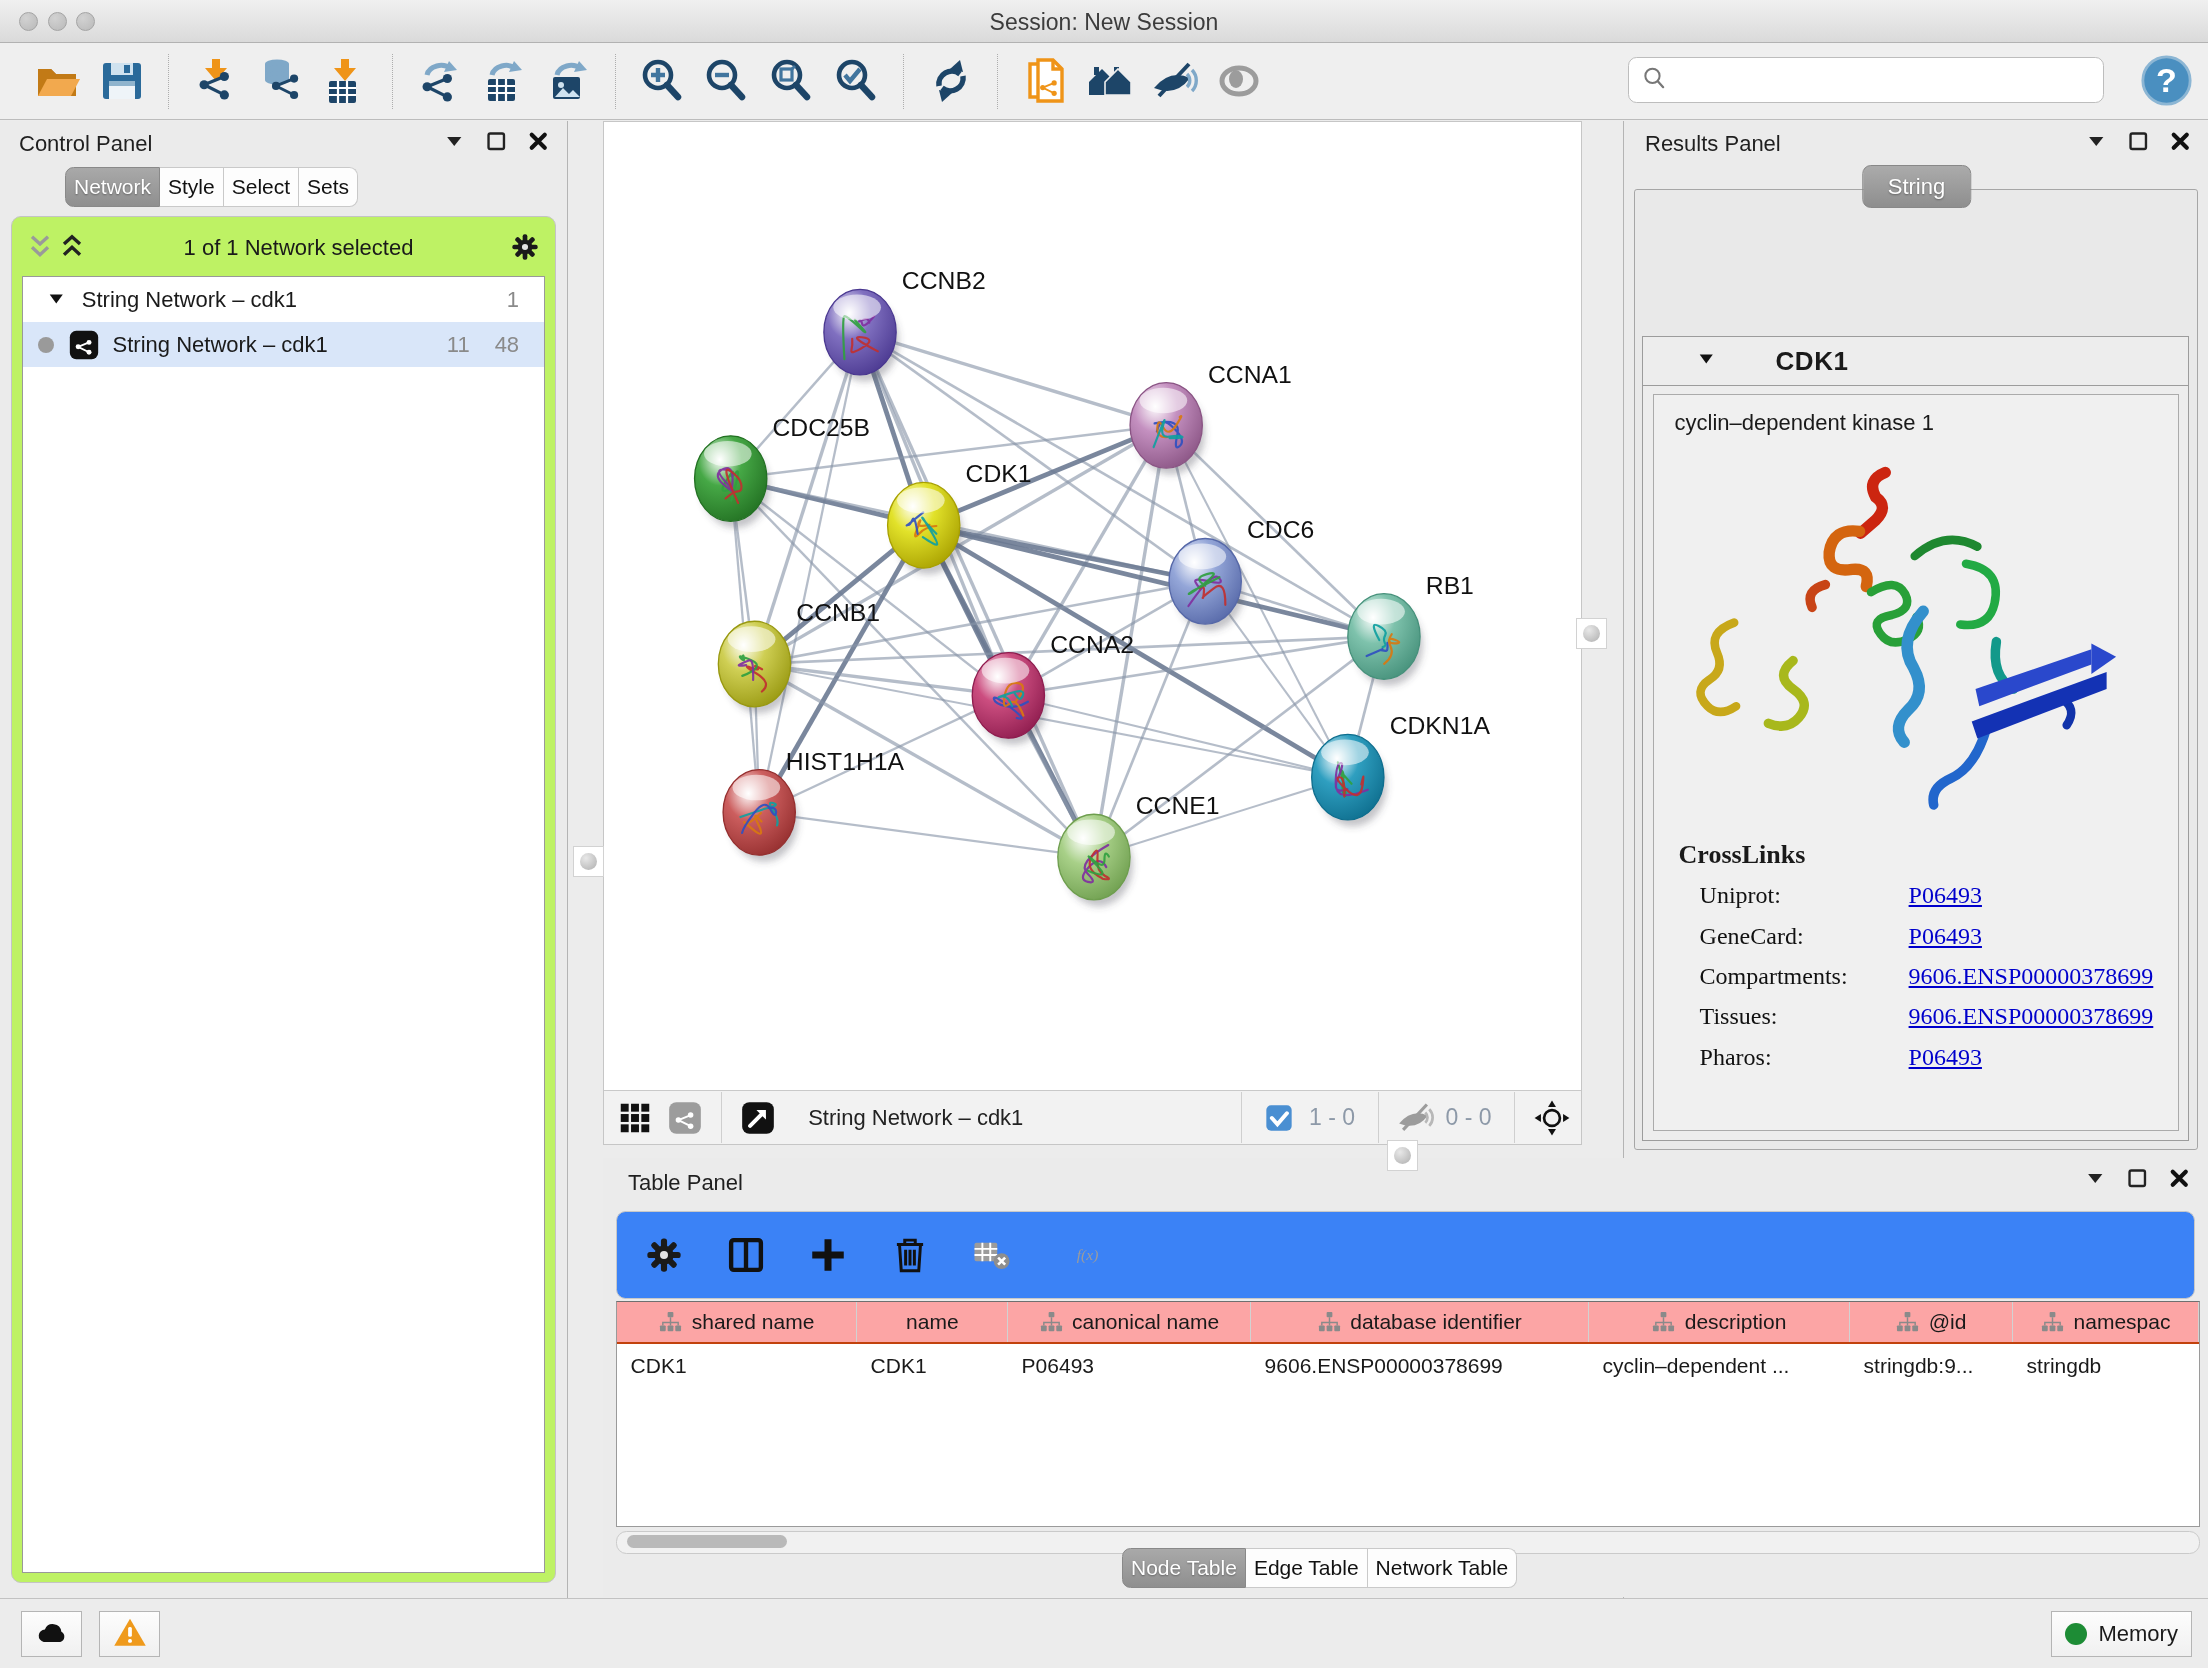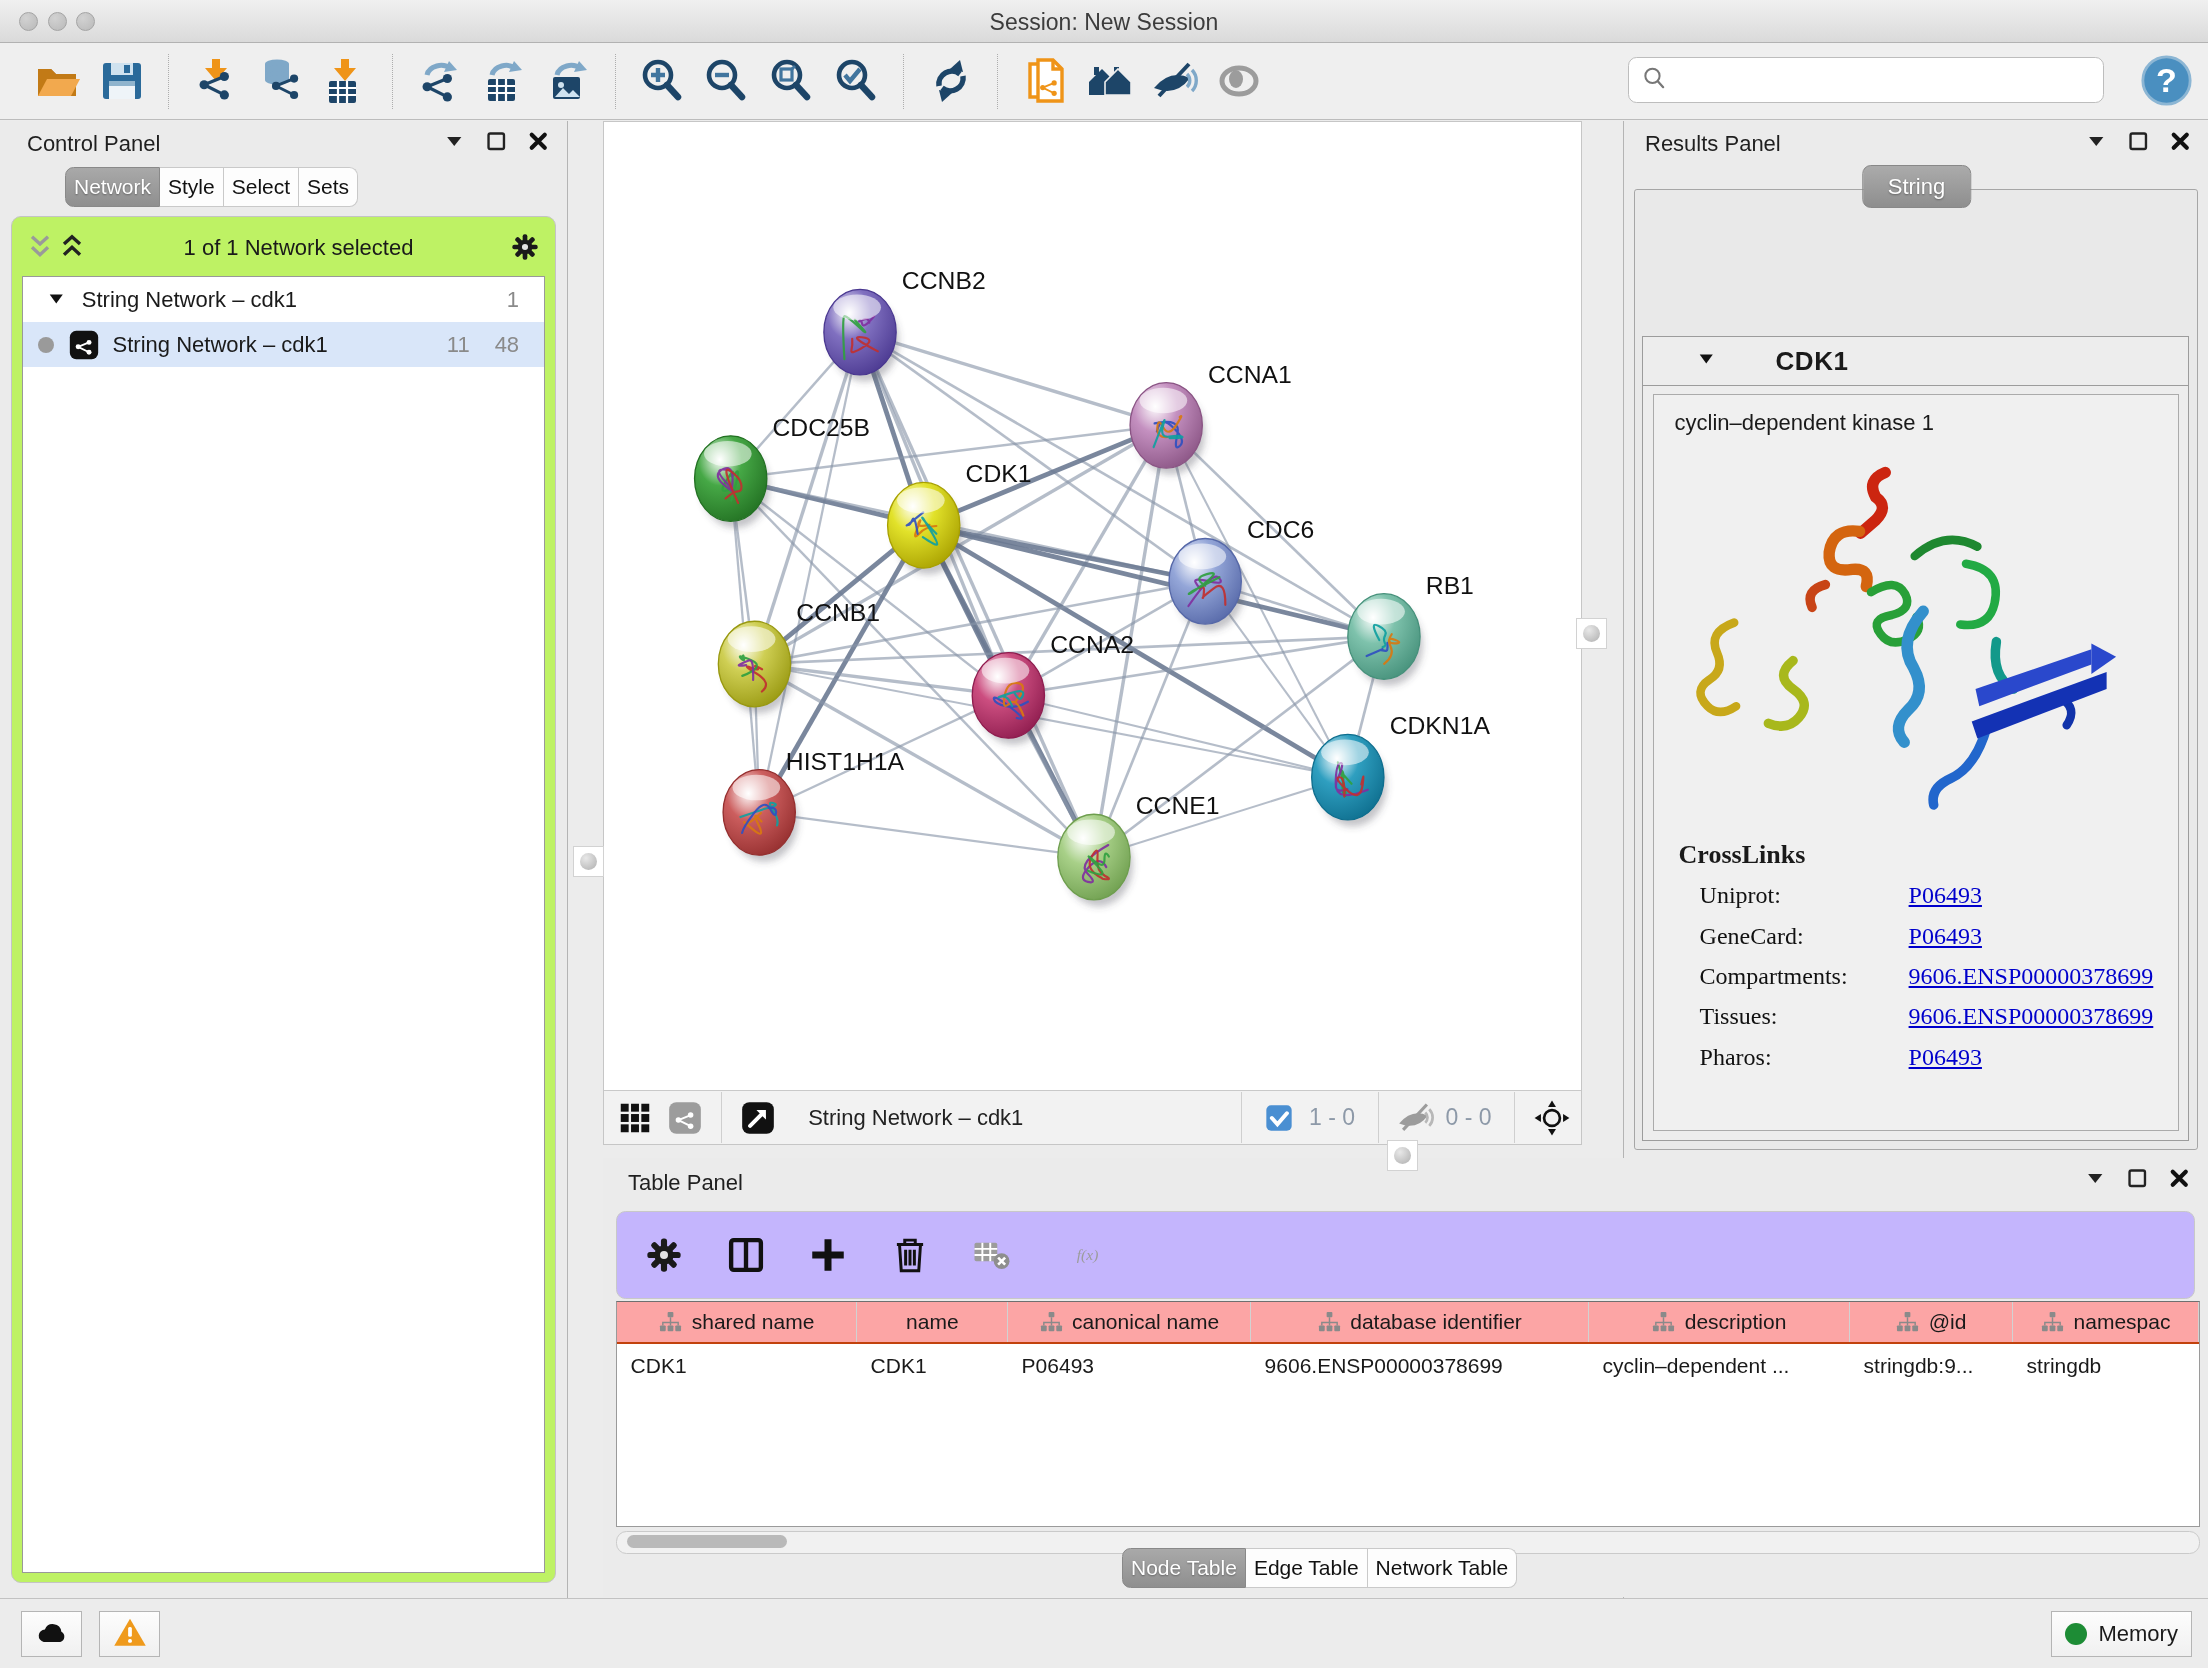--- a/index.html
+++ b/index.html
@@ -85,21 +85,21 @@
   .rp-secname{font-size:26px;font-weight:bold;margin-left:55px;letter-spacing:0.5px;}
   .rp-content{position:absolute;left:9.5px;right:9.5px;top:57px;bottom:9.5px;border:1px solid #ababab;
     background:#f0f0f0;overflow:hidden;}
   .rp-desc{font-size:22px;padding:15px 0 0 21px;}
   .xl-title{font-family:Liberation Serif, serif;font-weight:bold;font-size:26px;margin:13.3px 0 5.7px 25px;}
   .xl-row{display:flex;font-family:"Liberation Serif",serif;font-size:24px;padding:6.7px 0 6.7px 46px;}
   .xl-label{width:209px;color:#111;}
   .xl-row a{color:#0000cc;text-decoration:underline;}
   
   .table-panel{position:absolute;left:603px;top:1158px;width:1605px;height:439px;background:#ebebeb;box-sizing:border-box;}
-  .tp-toolbar{position:absolute;left:13.3px;right:13.3px;top:53px;height:88px;background:#c4b5fd;
+  .tp-toolbar{position:absolute;left:13.3px;right:13.3px;top:53px;height:88px;background:#3b82f6;
     border:1px solid #c8c8c8;border-radius:9.5px;display:flex;align-items:center;padding-left:25px;gap:38px;box-sizing:border-box;}
   .tp-toolbar .tp-ic{width:44px;height:44px;display:flex;align-items:center;justify-content:center;}
   .tp-toolbar svg{width:42px;height:42px;}
   .tp-table{position:absolute;left:13.3px;top:143px;right:7.6px;height:226px;background:#fff;
     border:1px solid #9a9a9a;border-top:1.9px solid #6f6f6f;box-sizing:border-box;}
   .tp-hdr{display:flex;height:40px;background:#fca5a5;border-bottom:2px solid #c2410c;}
   .tp-hcell{display:flex;align-items:center;justify-content:center;border-right:1px solid #d2d2d2;
     font-size:21px;gap:9.5px;box-sizing:border-box;overflow:hidden;white-space:nowrap;}
   .tp-hcell svg{width:23px;height:23px;flex:0 0 auto;}
   .tp-row{display:flex;height:44px;}
@@ -309,21 +309,21 @@
           <path d="M30 29l9 10" stroke="#777" stroke-width="3.8" stroke-linecap="round"></path>
         </svg></span>
     <input placeholder="" style="">
   </div>
   <div class="help-btn"><span><svg viewBox="0 0 56 56">
           <circle cx="28" cy="28" r="25" fill="#4a8fc0" stroke="#8cb6d4" stroke-width="3"></circle>
           <text x="28" y="40" text-anchor="middle" font-size="36" font-weight="bold" fill="#fff" font-family="Liberation Sans,sans-serif">?</text>
         </svg></span></div>
 
   <div class="control-panel">
-    <div class="panel-head" style="left:27px;top:3.8px;">
+    <div class="panel-head" style="left:19px;top:3.8px;">
       <span class="panel-title">Control Panel</span>
     </div>
     <div class="ph-controls">
       <span>
           <svg viewBox="0 0 48 48">
             <path d="M12 17h24l-12 15z" fill="#222"></path>
           </svg>
         </span>
       <span>
           <svg viewBox="0 0 48 48">

